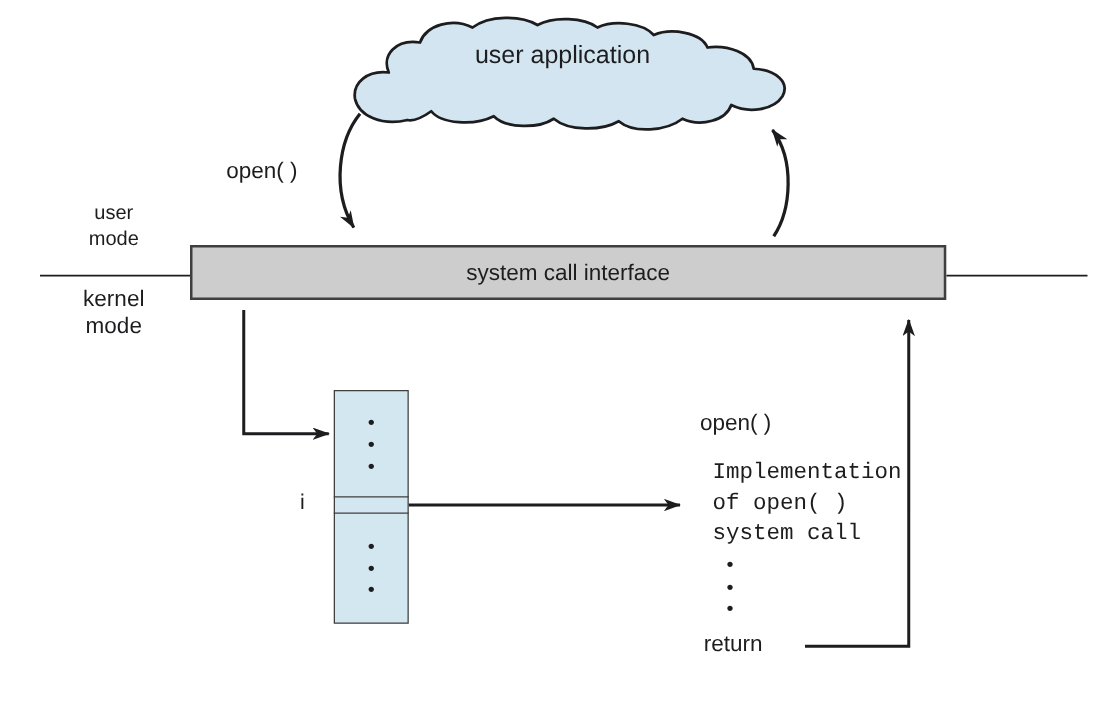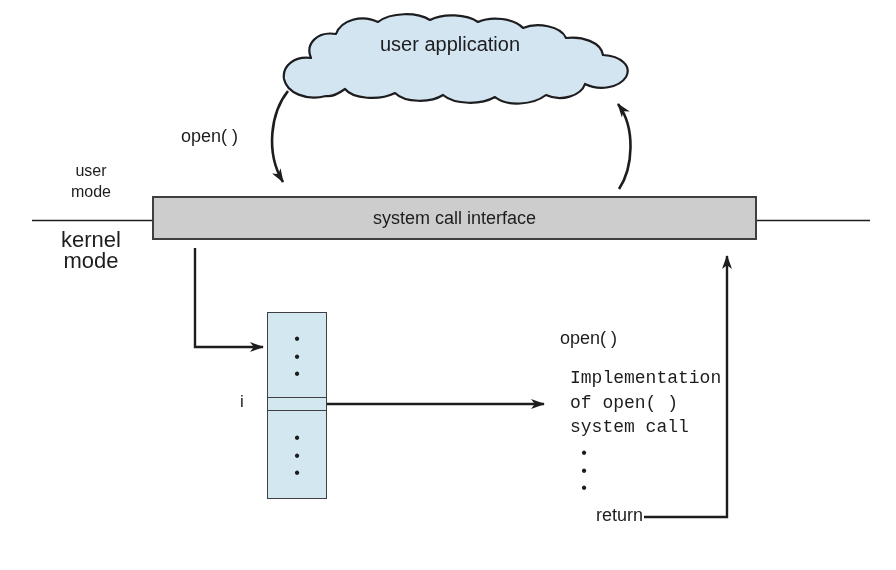--- a/index.html
+++ b/index.html
@@ -8,21 +8,21 @@
     font-family:"Liberation Sans", sans-serif;color:#1d1d1f;
   }
   .lbl{position:absolute;white-space:pre-line;line-height:1.2;}
   .center{text-align:center;}
   #svg-layer{position:absolute;left:0;top:0;width:896px;height:570px;}
   .stroke{fill:none;stroke:#1d1d1f;}
 
   #cloud-label{left:330px;top:32px;width:240px;font-size:20px;}
   #open-call-label{left:181px;top:126px;font-size:18px;}
   #user-mode-label{left:45px;top:160px;width:92px;font-size:16px;line-height:21px;}
-  #kernel-mode-label{left:45px;top:229px;width:92px;font-size:22px;line-height:21px;}
+  #kernel-mode-label{left:45px;top:229px;width:92px;font-size:18px;line-height:21px;}
 
   #syscall-interface{
     position:absolute;left:152px;top:196px;width:605px;height:44px;
     background:#cdcdcd;border:2px solid #3f3f3f;box-sizing:border-box;
     display:flex;align-items:center;justify-content:center;font-size:18px;
   }
 
   #syscall-table{
     position:absolute;left:267px;top:312px;width:60px;height:187px;
     background:#d3e7f1;border:1.8px solid #3f3f3f;box-sizing:border-box;
@@ -34,21 +34,21 @@
   }
   #table-index-label{left:240px;top:392px;font-size:17px;}
 
   .dots{font-size:16px;line-height:17.5px;text-align:center;letter-spacing:0;}
   #table-dots-upper{left:281px;top:330px;width:32px;}
   #table-dots-lower{left:281px;top:429px;width:32px;}
   #impl-dots{left:568px;top:444px;width:32px;}
 
   #open-impl-header{left:560px;top:328px;font-size:18px;}
   #implementation-label{left:570px;top:366px;font-size:18px;line-height:24.5px;font-family:Liberation Mono, monospace;}
-  #return-label{left:596px;top:505px;font-size:18px;}
+  #return-label{left:563px;top:505px;font-size:18px;}
 </style>
 </head>
 <body>
 
 <div id="stage">
 
   <svg id="svg-layer" viewBox="0 0 896 570" xmlns="http://www.w3.org/2000/svg">
     <defs>
       <marker id="barb" viewBox="0 0 14 10" refX="13" refY="5" markerWidth="14" markerHeight="10" markerUnits="userSpaceOnUse" orient="auto">
         <path d="M0,0 L14,5 L0,10 L3.8,5 Z" fill="#1d1d1f"></path>

